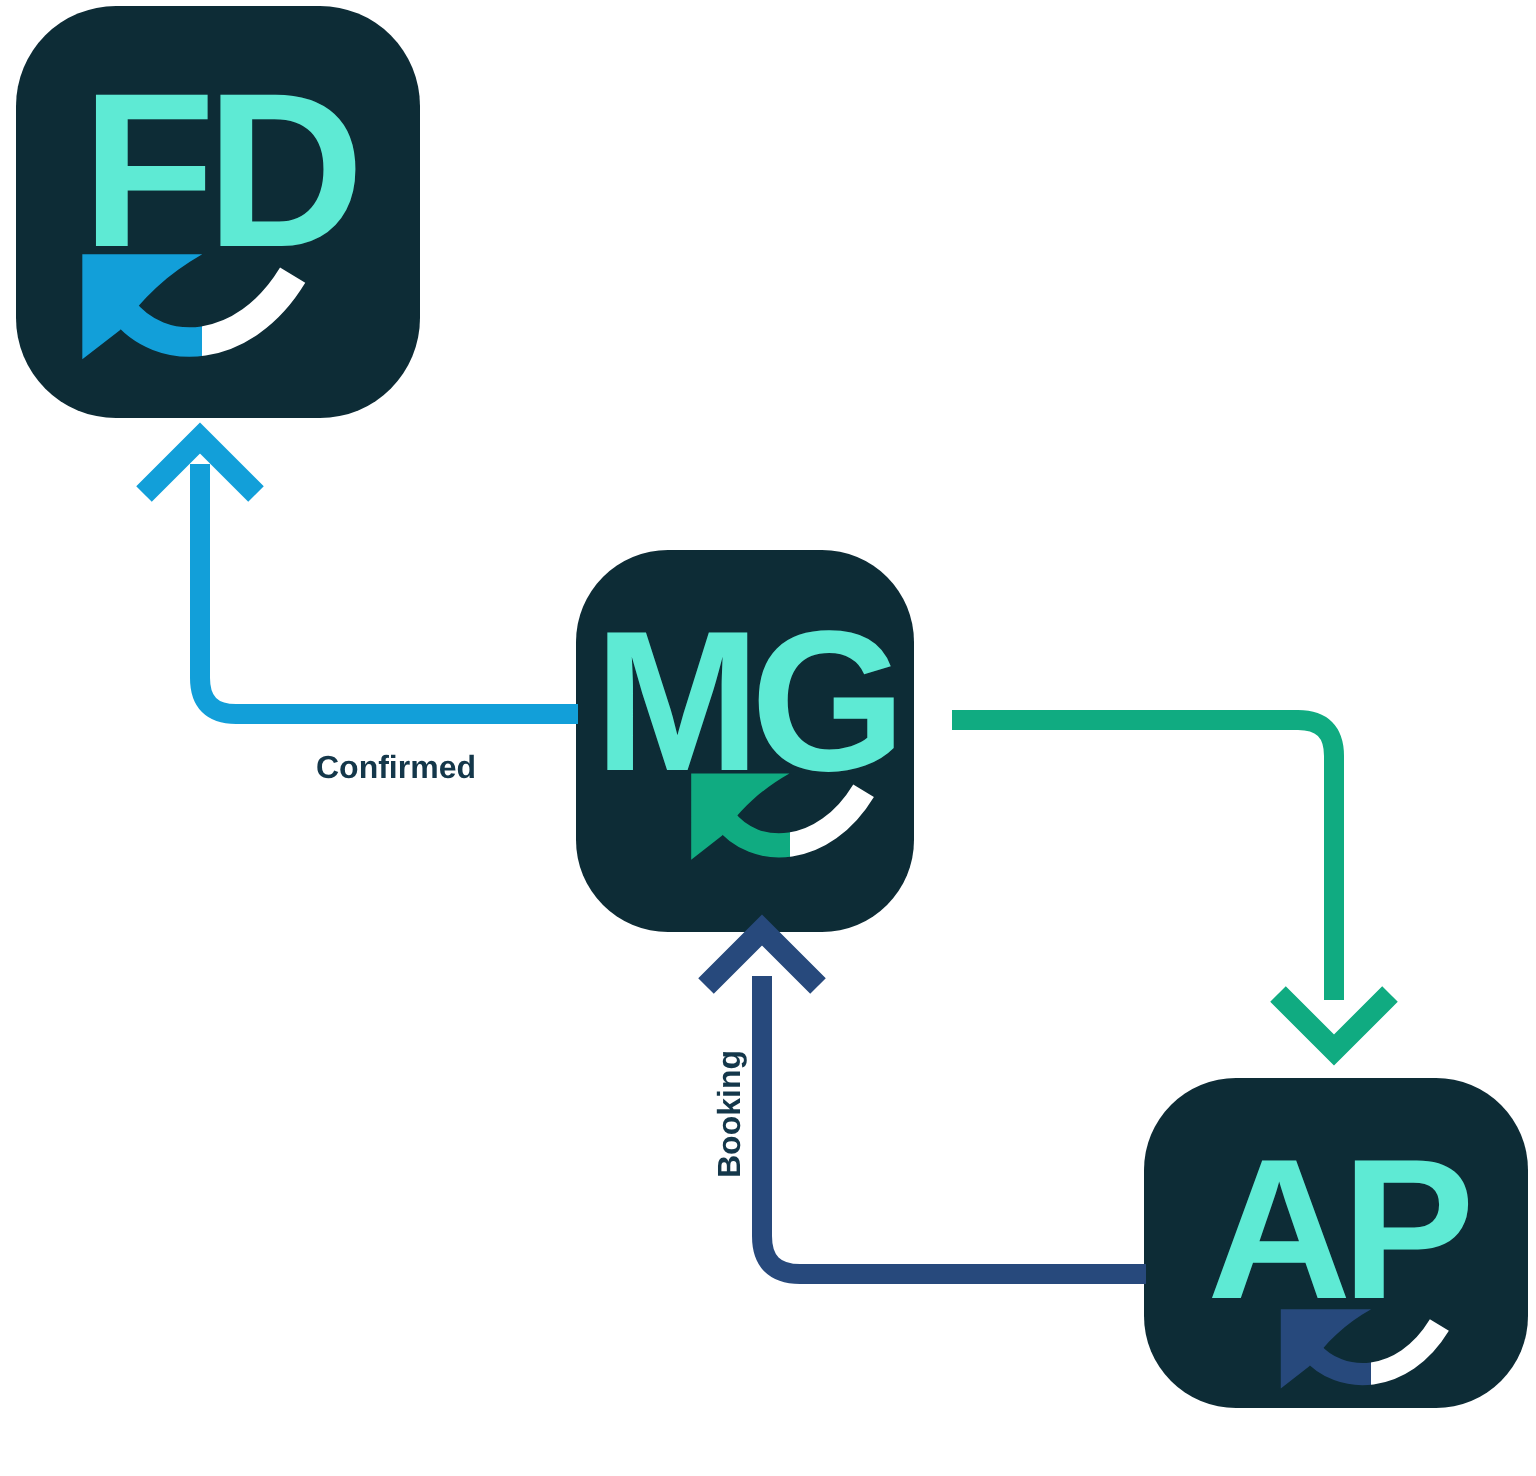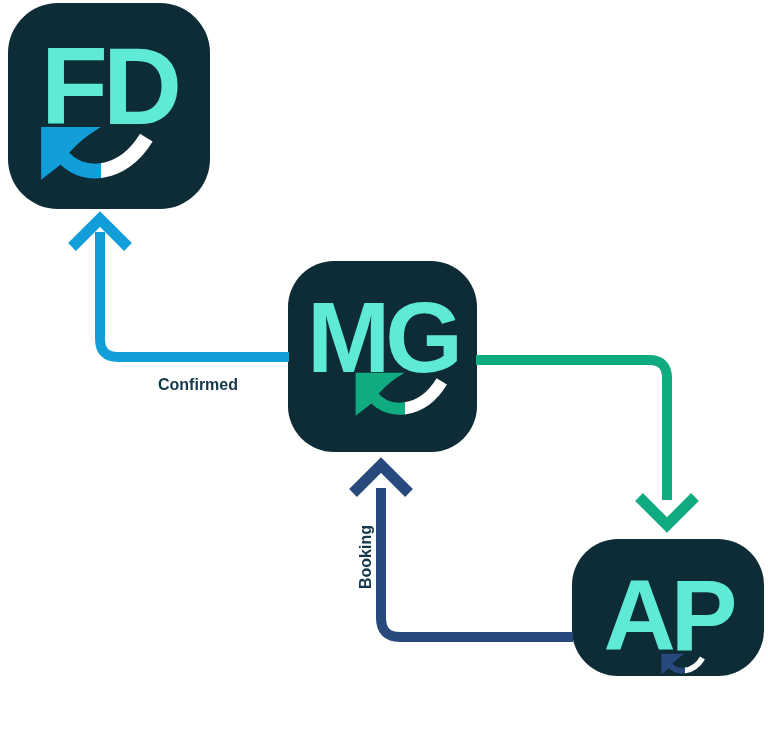--- a/index.html
+++ b/index.html
@@ -5,22 +5,22 @@
   html,body{margin:0;padding:0;background:#ffffff;}
   .canvas{
     position:relative;width:768px;height:738px;overflow:hidden;
     font-family:"Liberation Sans",sans-serif;background:#ffffff;
   }
   .app-icon{
     position:absolute;background:#0d2c36;border-radius:50px;
     display:flex;flex-direction:column;align-items:center;
   }
   #icon-fd{left:8px;top:3px;width:202px;height:206px;}
-  #icon-mg{left:288px;top:261px;width:189px;height:191px;border-radius:46px;}
-  #icon-ap{left:572px;top:539px;width:192px;height:137px;border-radius:46px;}
+  #icon-mg{left:288px;top:275px;width:169px;height:191px;border-radius:46px;}
+  #icon-ap{left:572px;top:539px;width:192px;height:165px;border-radius:46px;}
   .letters{
     color:#5eead4;font-weight:bold;line-height:1;letter-spacing:-5px;
     margin-top:26px;font-size:100px;
   }
   #icon-fd .letters{font-size:110px;margin-top:28px;}
   .swoosh{display:block;margin-top:-16px;}
   #icon-fd .swoosh{width:122px;transform:translateX(-10px);}
   #icon-mg .swoosh{width:100px;transform:translateX(20px);}
   #icon-ap .swoosh{width:92px;transform:translateX(16px);margin-top:-12px;}
   .connectors{position:absolute;left:0;top:0;pointer-events:none;}

